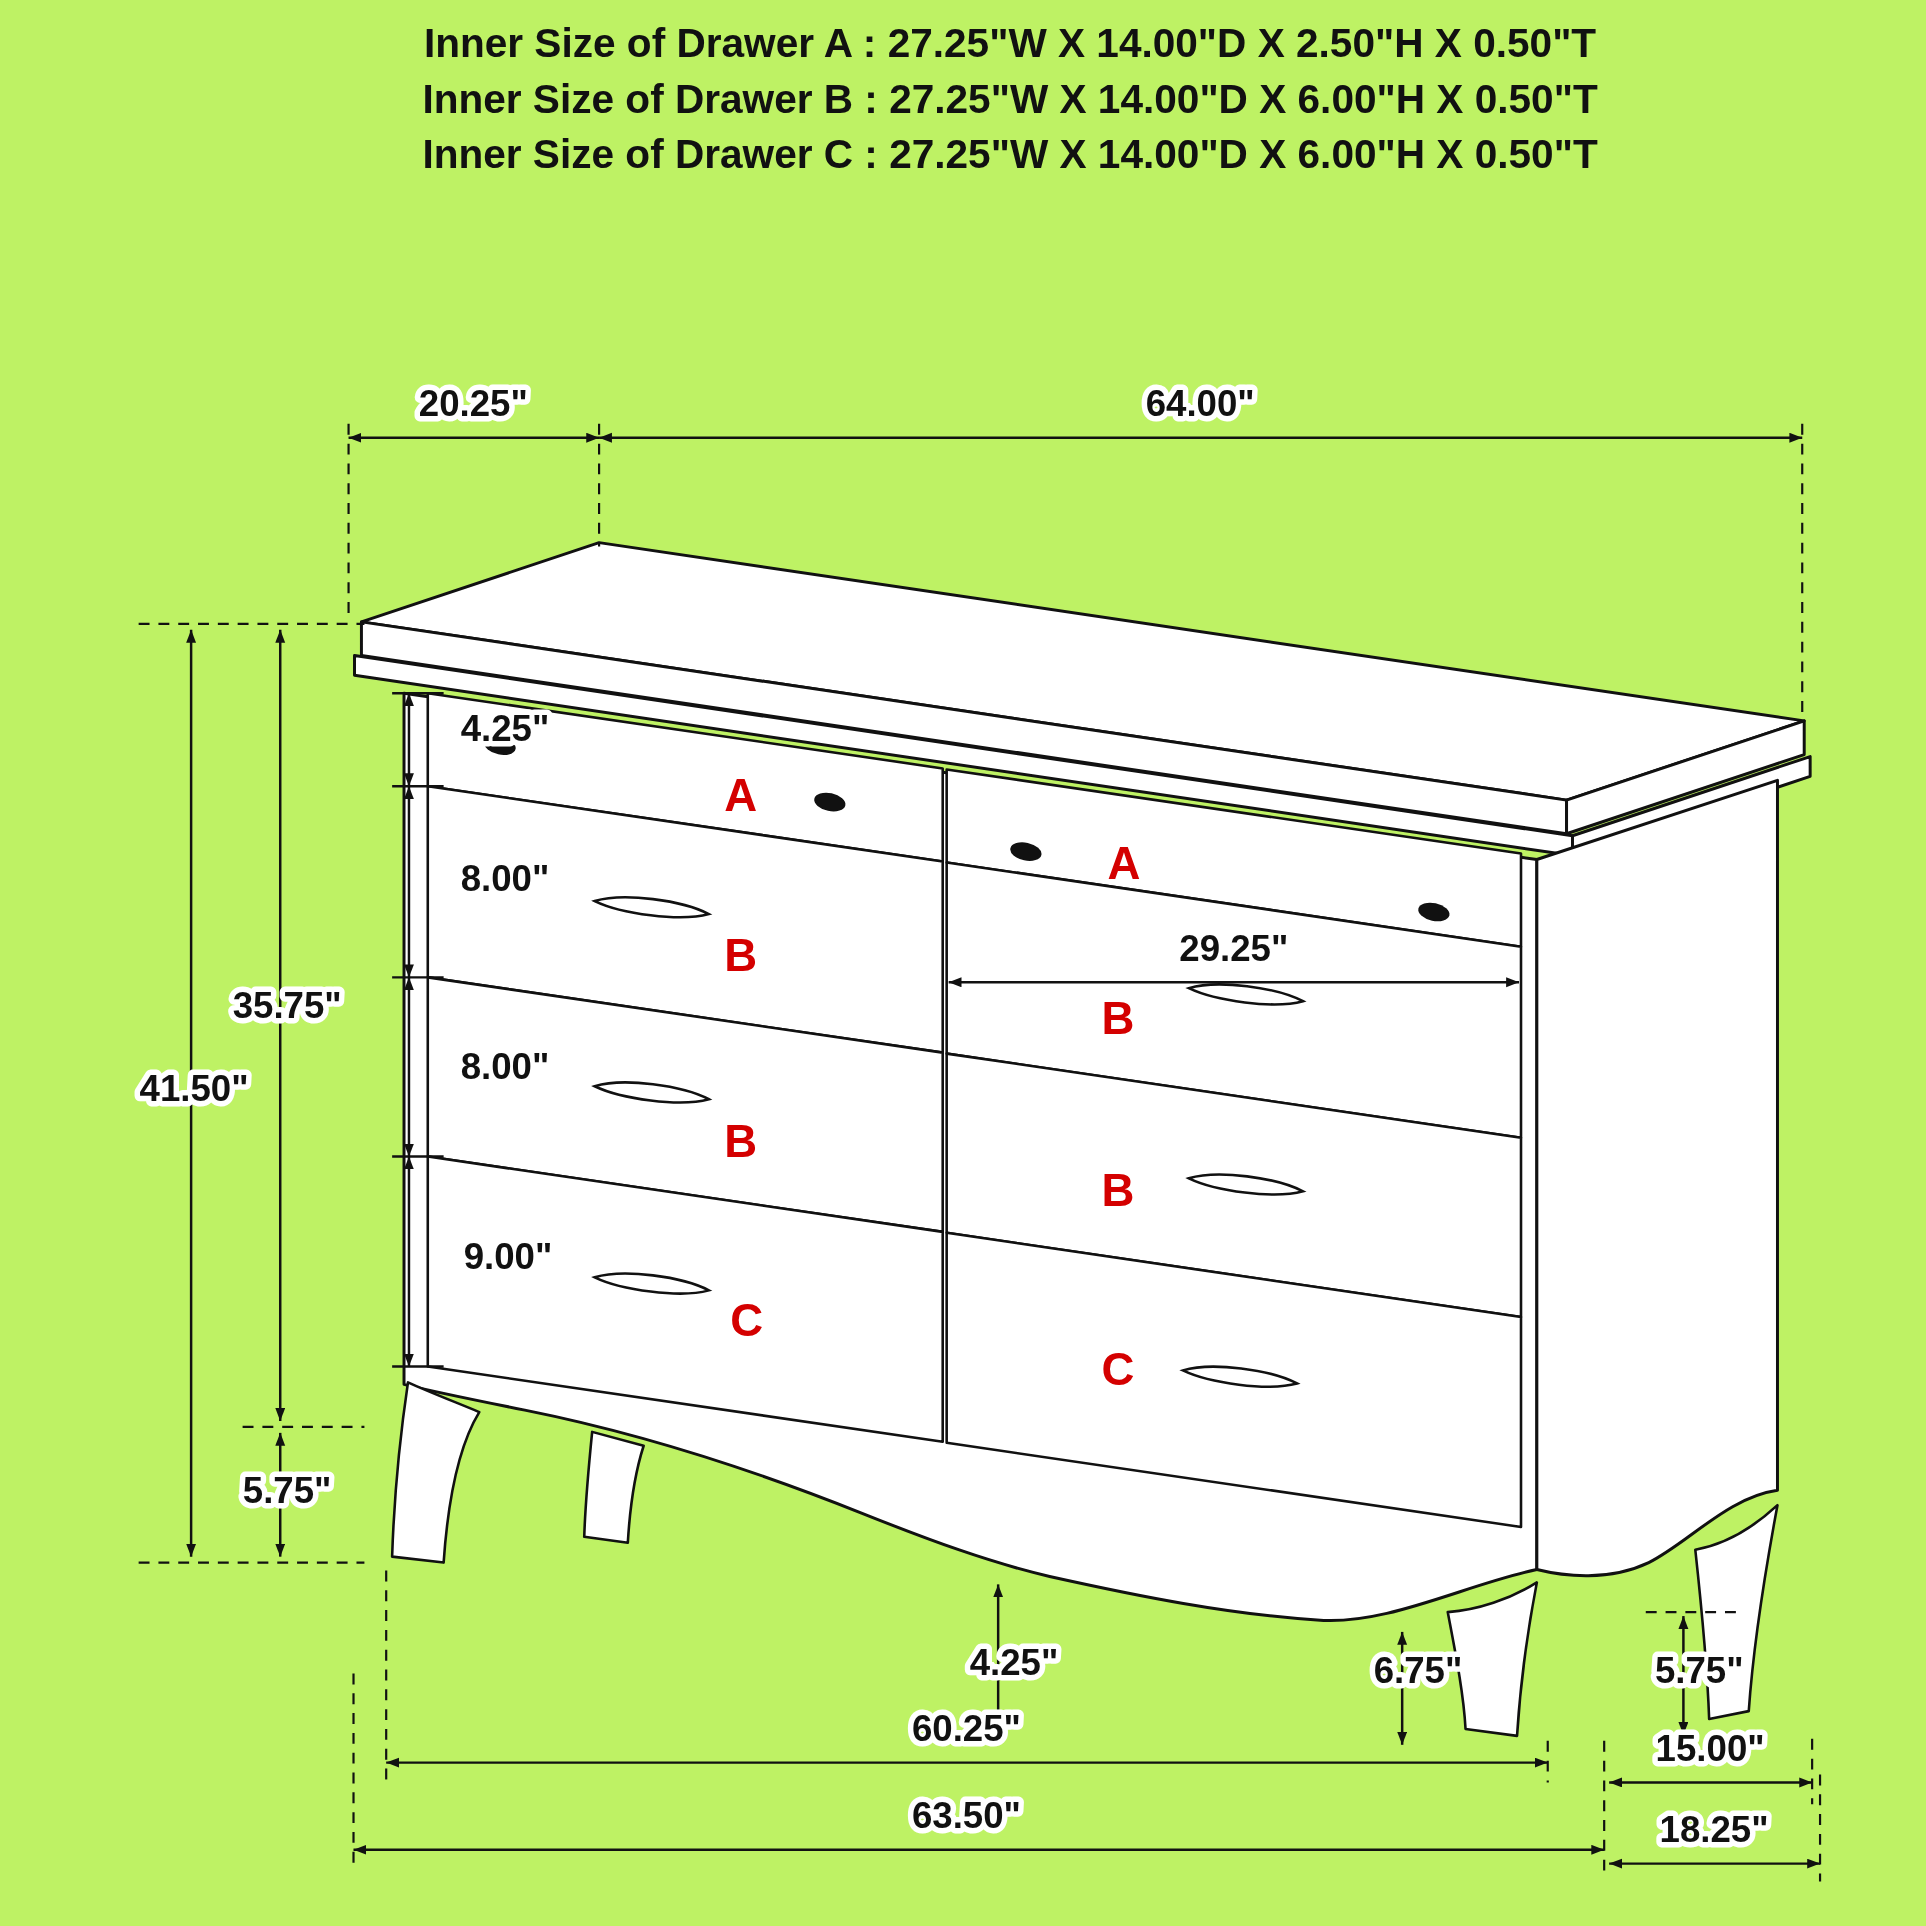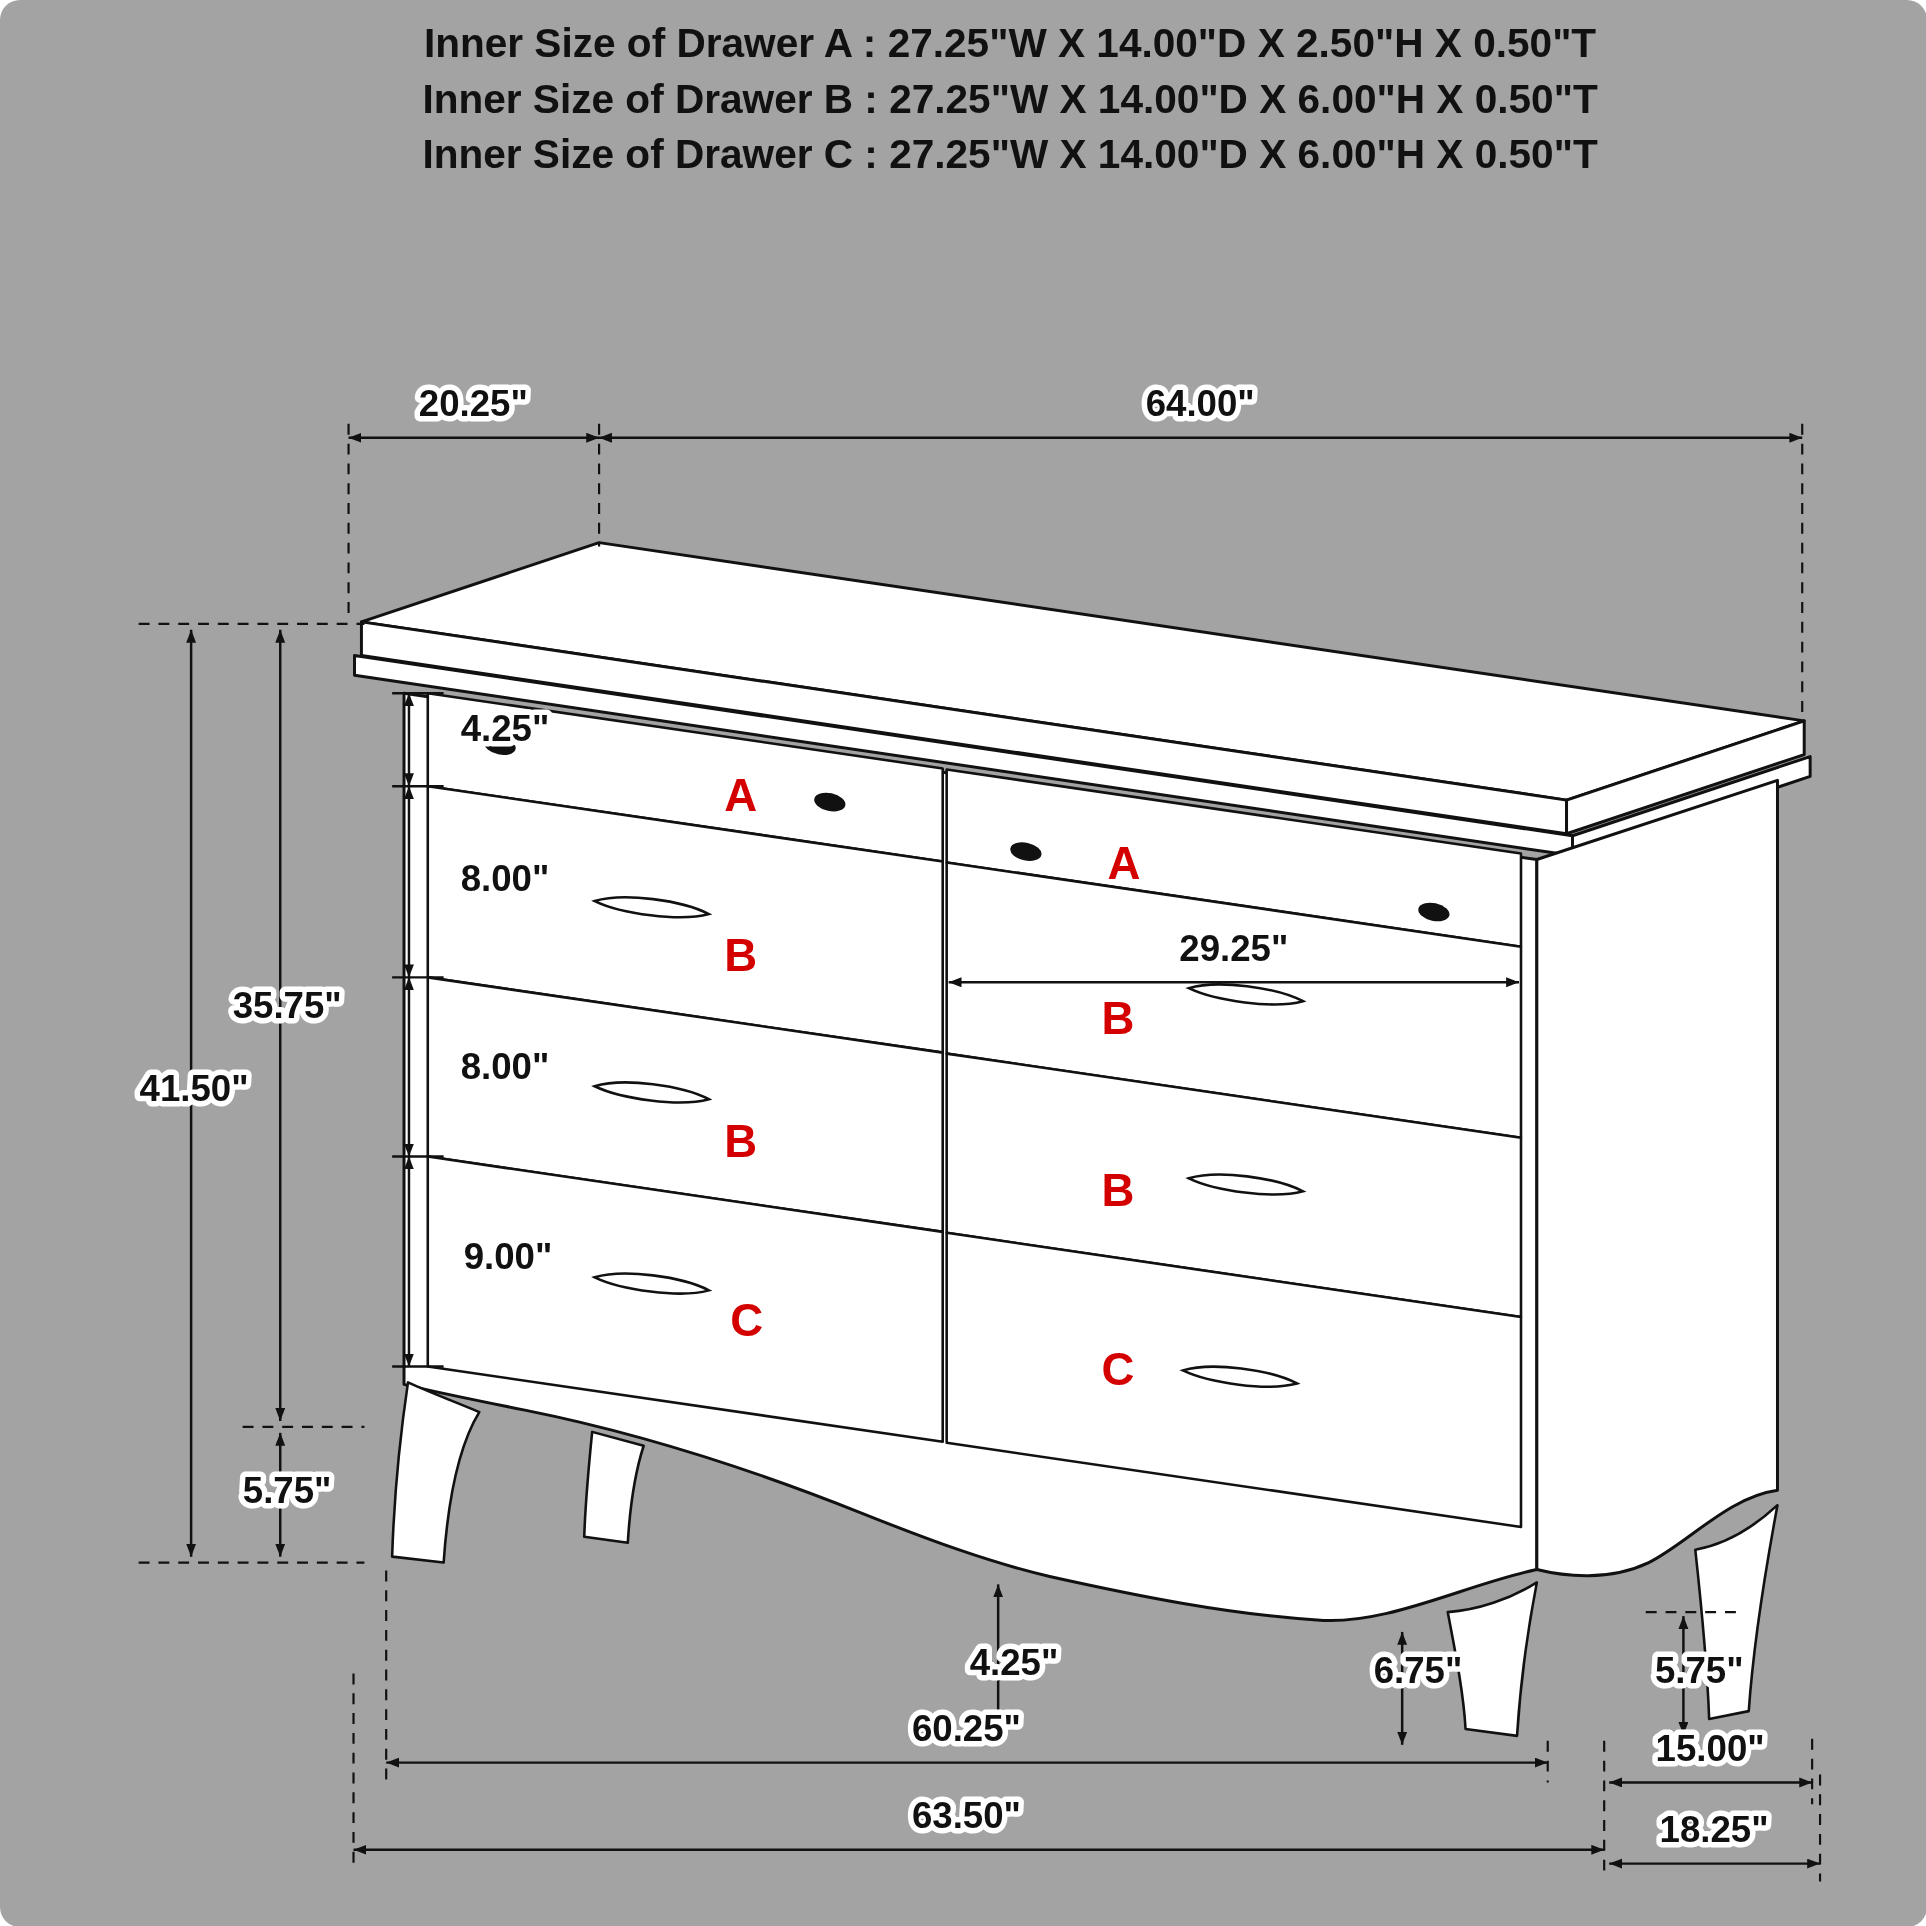--- a/index.html
+++ b/index.html
@@ -1,16 +1,16 @@
 <!DOCTYPE html>
 <html><head>
 <meta charset="utf-8">
 <style>
   html,body{margin:0;padding:0;background:#ffffff;}
-  .page{width:1927px;height:1927px;background:#a3a3a3;position:relative;overflow:hidden;border-radius:20px;}
+  .page{width:1927px;height:1927px;background:#bef264;position:relative;overflow:hidden;}
   svg{display:block;}
   text{font-family:"Liberation Sans", sans-serif;fill:#111111;}
   .hdr{font-size:41px;font-weight:bold;}
   .dim{font-size:37px;font-weight:bold;paint-order:stroke;stroke:#ffffff;stroke-width:11px;stroke-linejoin:round;}
   .dl{font-size:46px;font-weight:bold;fill:#d40000;paint-order:stroke;stroke:#ffffff;stroke-width:8px;stroke-linejoin:round;}
   .s{fill:#ffffff;stroke:#111111;stroke-width:3px;stroke-linejoin:round;}
   .s2{fill:#ffffff;stroke:#111111;stroke-width:2.6px;stroke-linejoin:round;}
   .diml{fill:none;stroke:#111111;stroke-width:2.5px;}
   .tick{fill:none;stroke:#111111;stroke-width:2.5px;}
   .dash{fill:none;stroke:#111111;stroke-width:2.2px;stroke-dasharray:11 9;}

